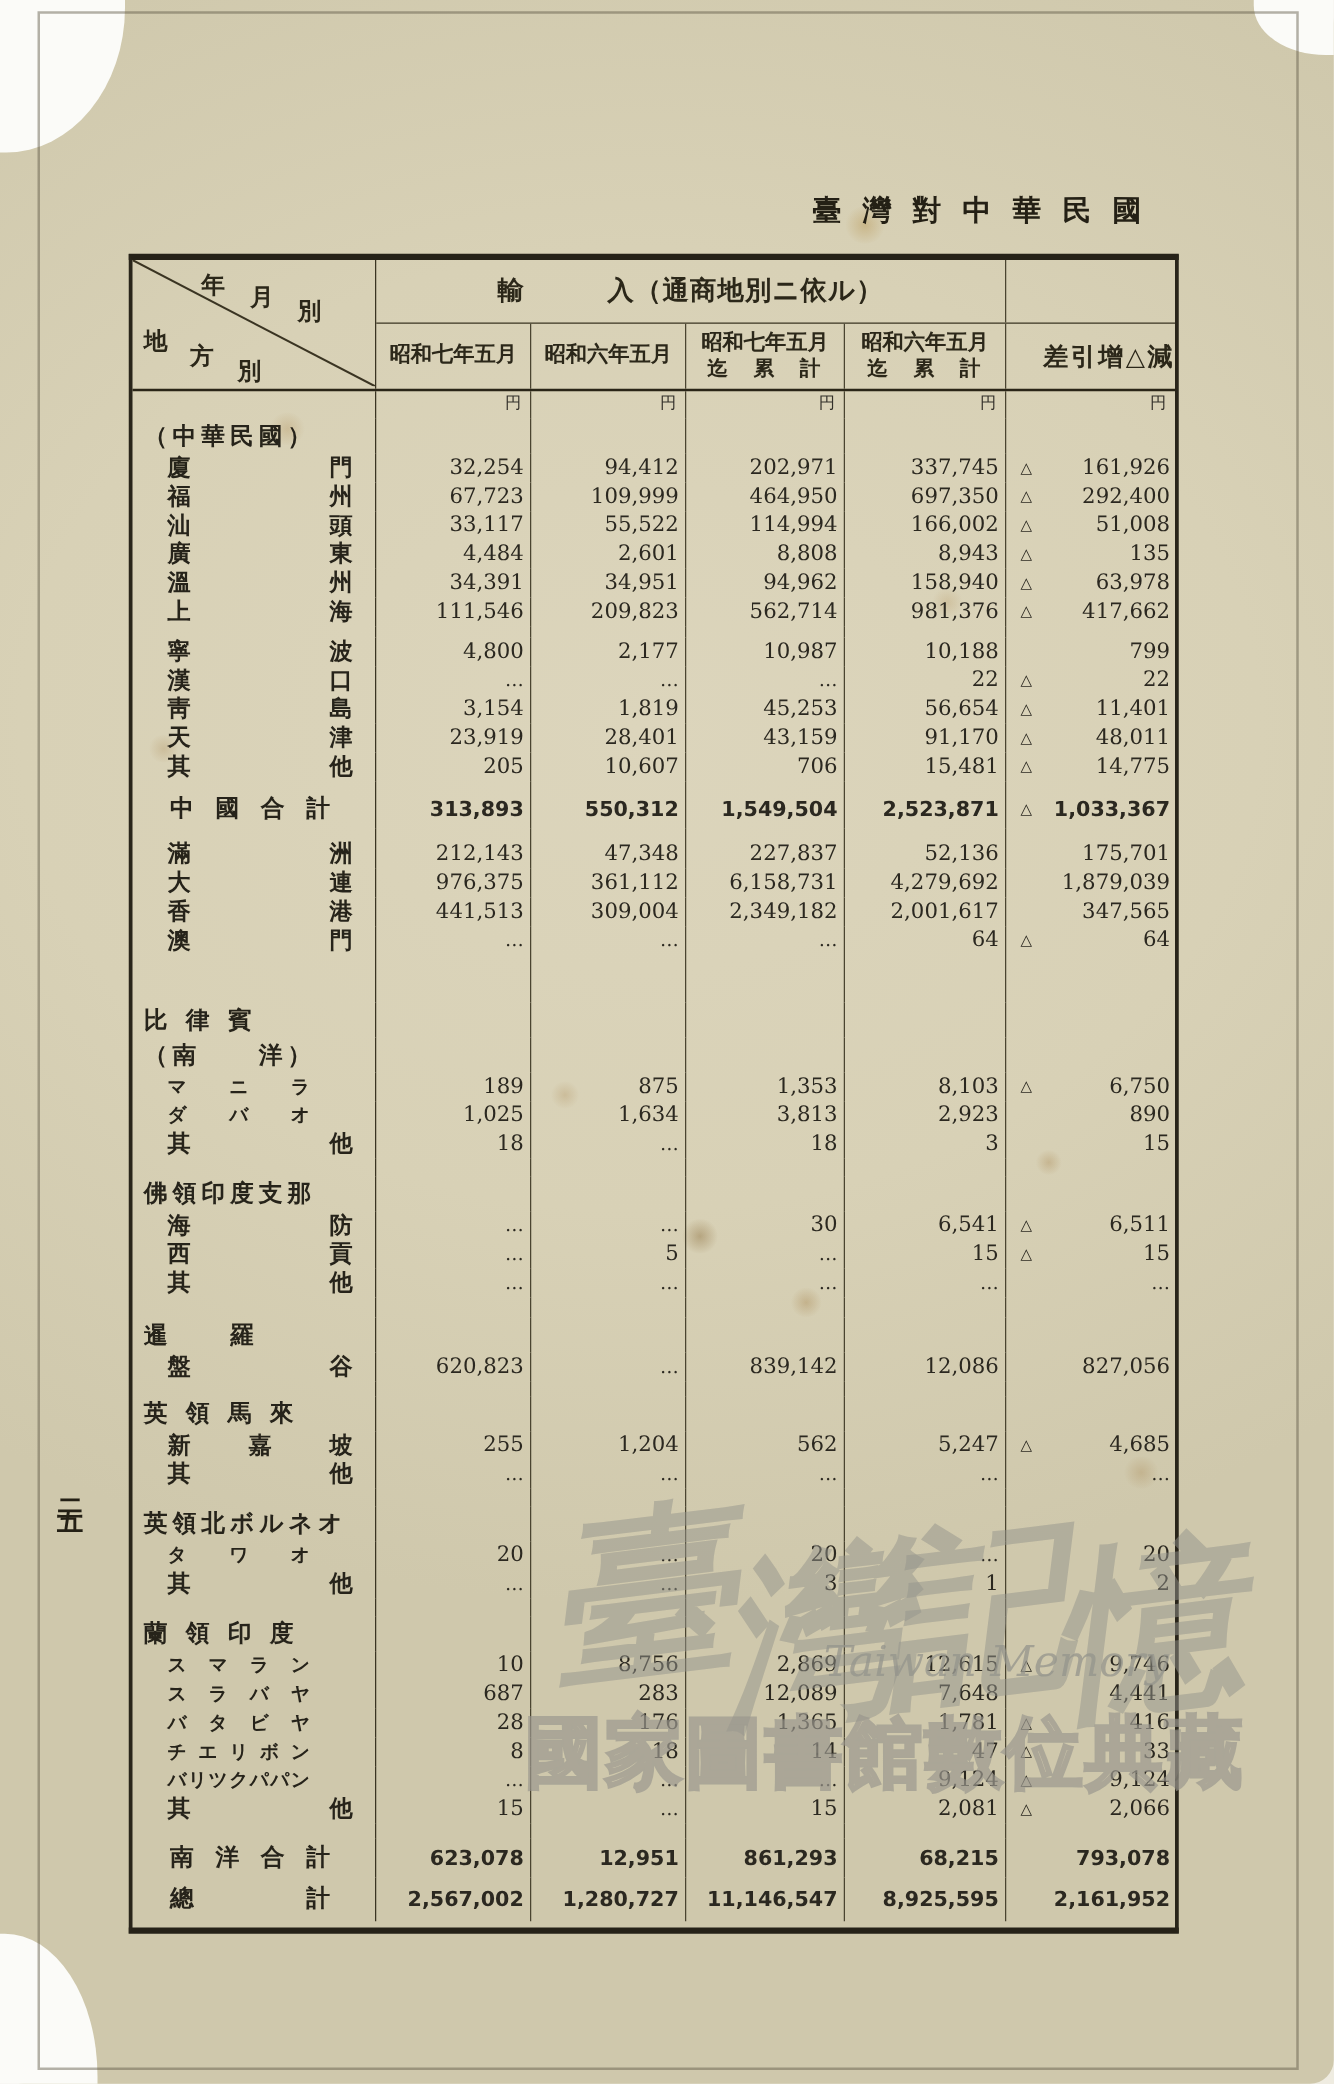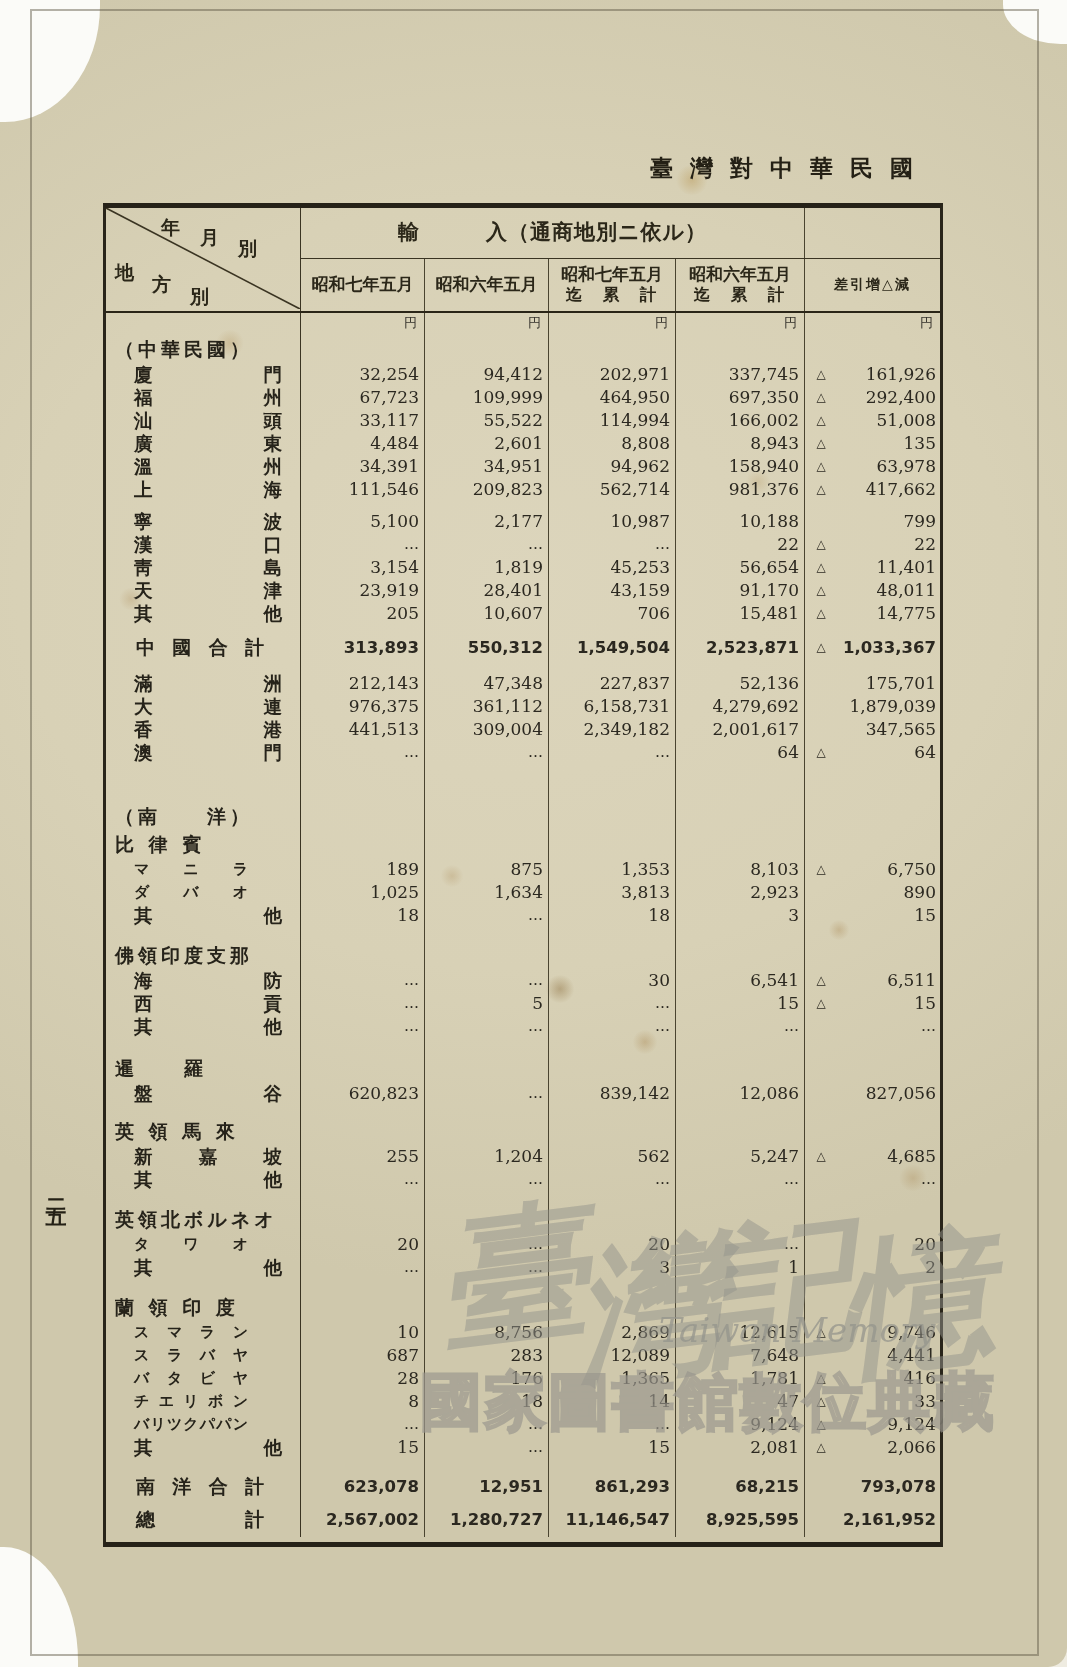--- a/index.html
+++ b/index.html
@@ -70,21 +70,21 @@
     width:504px;box-sizing:border-box;border-right:1px solid #4a4430;
     text-align:center;line-height:48px;font-size:21px;font-weight:bold;letter-spacing:1px;
   }
   .diffh1{flex:1;}
   .hrow2{flex:1;display:flex;}
   .h2c{
     box-sizing:border-box;border-right:1px solid #4a4430;
     display:flex;flex-direction:column;justify-content:center;align-items:center;
     font-weight:bold;font-size:17px;line-height:1.25;text-align:center;
   }
-  .h2c.v5{font-size:14px;letter-spacing:2px;}
+  .h2c.v5{font-size:20px;letter-spacing:2px;align-items:flex-end;}
   .h2c .l2{font-size:16.5px;letter-spacing:2px;}
 
   
   .unitrow{display:flex;height:22px;line-height:20px;}
   .unitrow .vc{font-size:13px;padding-right:7px;color:#33302a;}
   .unitrow .v5{display:block;text-align:right;}
 
   
   .trow{display:flex;height:23px;line-height:23px;}
   .trow.gap .vc, .trow.secrow .vc{color:transparent;}
@@ -307,21 +307,21 @@
           <div class="c vc v4"></div>
           <div class="c vc v5 diff"></div>
         </div>
         <div class="trow datarow">
           <div class="c lc">
             <div class="spread">
               <span>寧</span>
               <span>波</span>
             </div>
           </div>
-          <div class="c vc v1">5,100</div>
+          <div class="c vc v1">4,800</div>
           <div class="c vc v2">2,177</div>
           <div class="c vc v3">10,987</div>
           <div class="c vc v4">10,188</div>
           <div class="c vc v5 diff">
             <span class="tri" style="visibility: hidden;">△</span>
             <span class="dv">799</span>
           </div>
         </div>
         <div class="trow datarow">
           <div class="c lc">
@@ -487,29 +487,29 @@
         </div>
         <div class="trow gap" style="height: 38px;">
           <div class="c lc"></div>
           <div class="c vc v1"></div>
           <div class="c vc v2"></div>
           <div class="c vc v3"></div>
           <div class="c vc v4"></div>
           <div class="c vc v5 diff"></div>
         </div>
         <div class="trow secrow">
+          <div class="c lc sec">比 律 賓</div>
+          <div class="c vc v1"></div>
+          <div class="c vc v2"></div>
+          <div class="c vc v3"></div>
+          <div class="c vc v4"></div>
+          <div class="c vc v5 diff"></div>
+        </div>
+        <div class="trow secrow">
           <div class="c lc sec">（南　　洋）</div>
-          <div class="c vc v1"></div>
-          <div class="c vc v2"></div>
-          <div class="c vc v3"></div>
-          <div class="c vc v4"></div>
-          <div class="c vc v5 diff"></div>
-        </div>
-        <div class="trow secrow">
-          <div class="c lc sec">比 律 賓</div>
           <div class="c vc v1"></div>
           <div class="c vc v2"></div>
           <div class="c vc v3"></div>
           <div class="c vc v4"></div>
           <div class="c vc v5 diff"></div>
         </div>
         <div class="trow datarow">
           <div class="c lc">
             <div class="spread kana">
               <span>マ</span>

